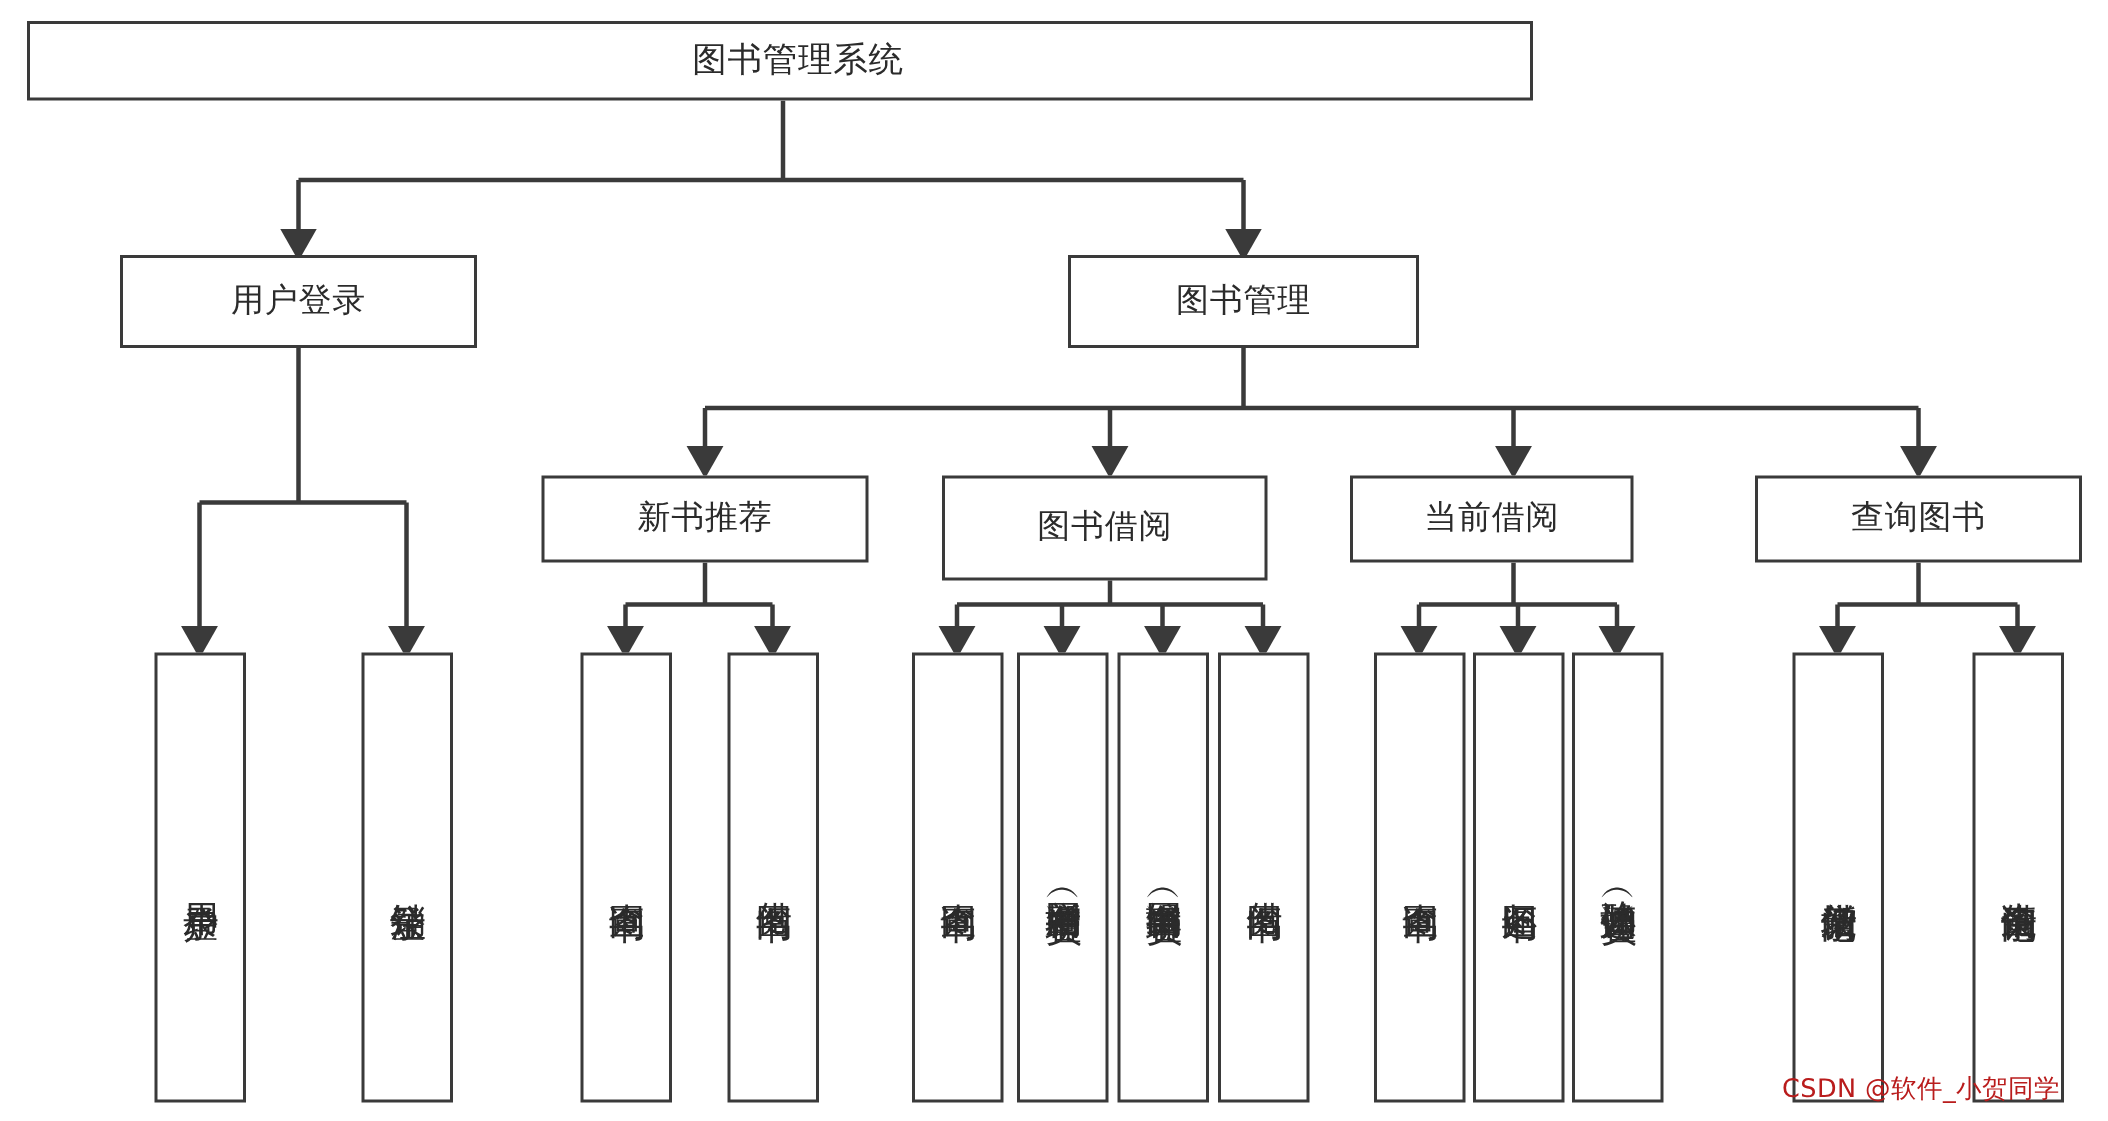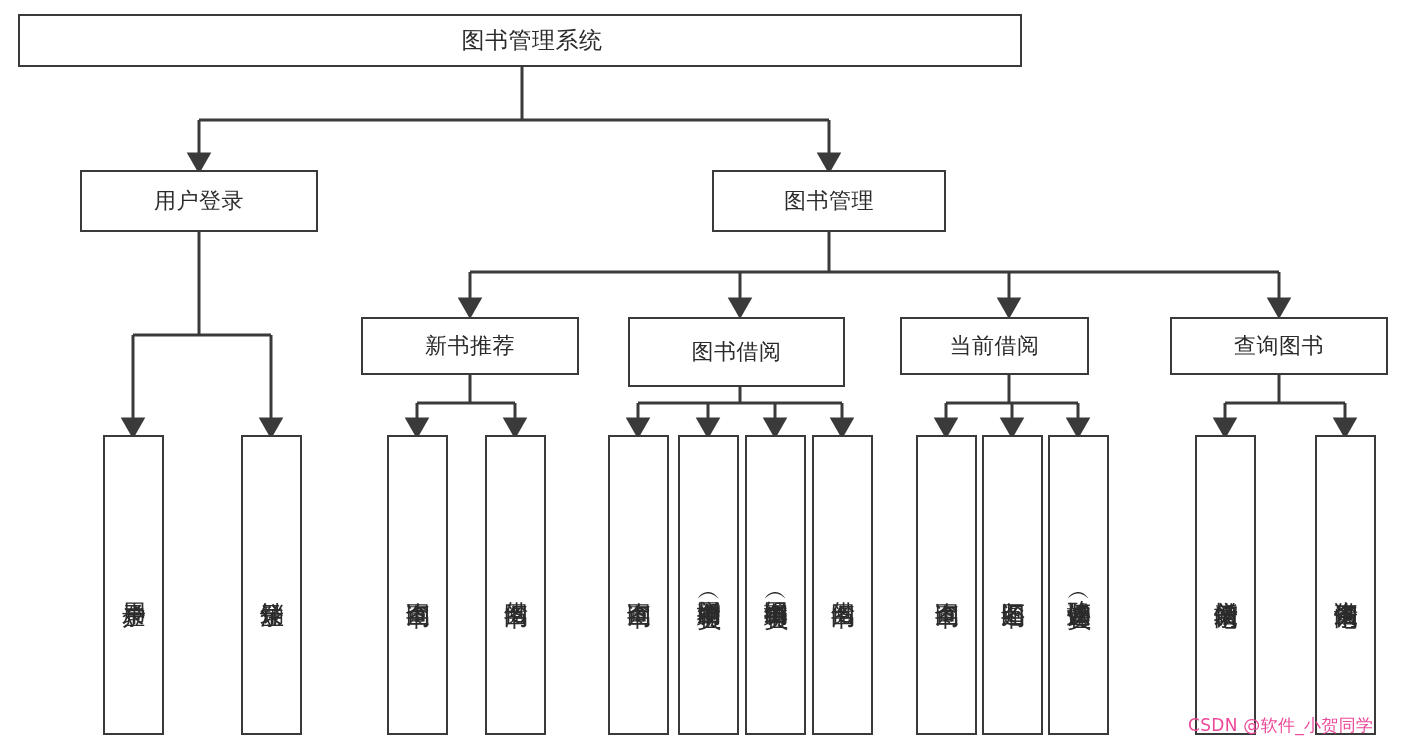--- a/index.html
+++ b/index.html
@@ -52,21 +52,21 @@
     letter-spacing: 1px;
     white-space: nowrap;
     max-height: 100%;
   }
   #root-node .label { font-size: 23px; margin-left: 24px; }
   .watermark {
     position: absolute;
     left: 1188px;
     top: 714px;
     font-size: 17px;
-    color: #ec4899;
+    color: #b91c1c;
     white-space: nowrap;
     letter-spacing: 0.3px;
   }
 </style>
 </head>
 <body>
 
 <div id="canvas">
 
   <svg id="edges" viewBox="0 0 1405 747" xmlns="http://www.w3.org/2000/svg">

